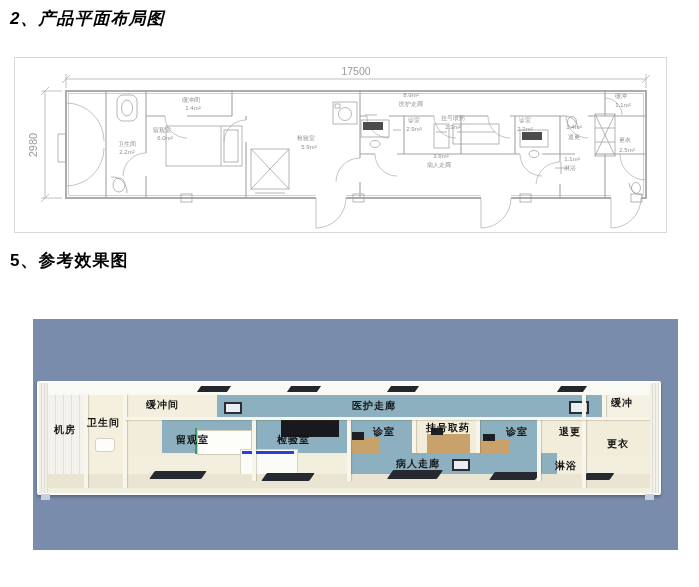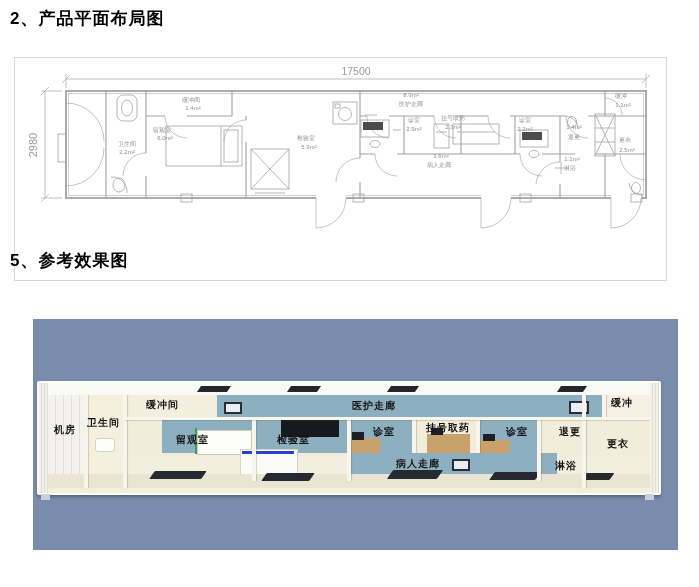--- a/index.html
+++ b/index.html
@@ -1,24 +1,24 @@
 <!DOCTYPE html>
 <html><head>
 <meta charset="utf-8">
 <style>
   html,body{margin:0;padding:0;background:#ffffff;}
   .page{position:relative;width:699px;height:587px;background:#ffffff;overflow:hidden;
         font-family:"Liberation Sans","DejaVu Sans",sans-serif;}
   .heading{position:absolute;left:10px;margin:0;font-size:17px;font-weight:bold;color:#000;
            letter-spacing:1px;white-space:nowrap;}
-  #heading-2{top:7px;}
+  #heading-2{top:7px;font-style:italic;}
   #heading-3{top:249px;}
 
   
-  .plan-frame{position:absolute;left:14px;top:57px;width:653px;height:224px;margin:0;
+  .plan-frame{position:absolute;left:14px;top:57px;width:653px;height:176px;margin:0;
               border:1px solid #d8d8d8;background:#fff;box-sizing:border-box;}
   .plan-frame svg{display:block;}
   .plan-label{fill:#8f8f8f;font-size:6px;font-family:"Liberation Sans","DejaVu Sans",sans-serif;}
   .plan-dim{fill:#9a9a9a;font-family:"Liberation Sans","DejaVu Sans",sans-serif;}
 
   
   .render-box{position:absolute;left:33px;top:319px;width:645px;height:231px;background:#7a8cab;}
   .c3d{position:absolute;left:4px;top:62px;width:620px;height:110px;background:#f3efdf;
        border:2px solid #fcfcfa;border-radius:2px;box-shadow:0 2px 3px rgba(0,0,0,.28);box-sizing:content-box;}
   .c3d .abs{position:absolute;}

